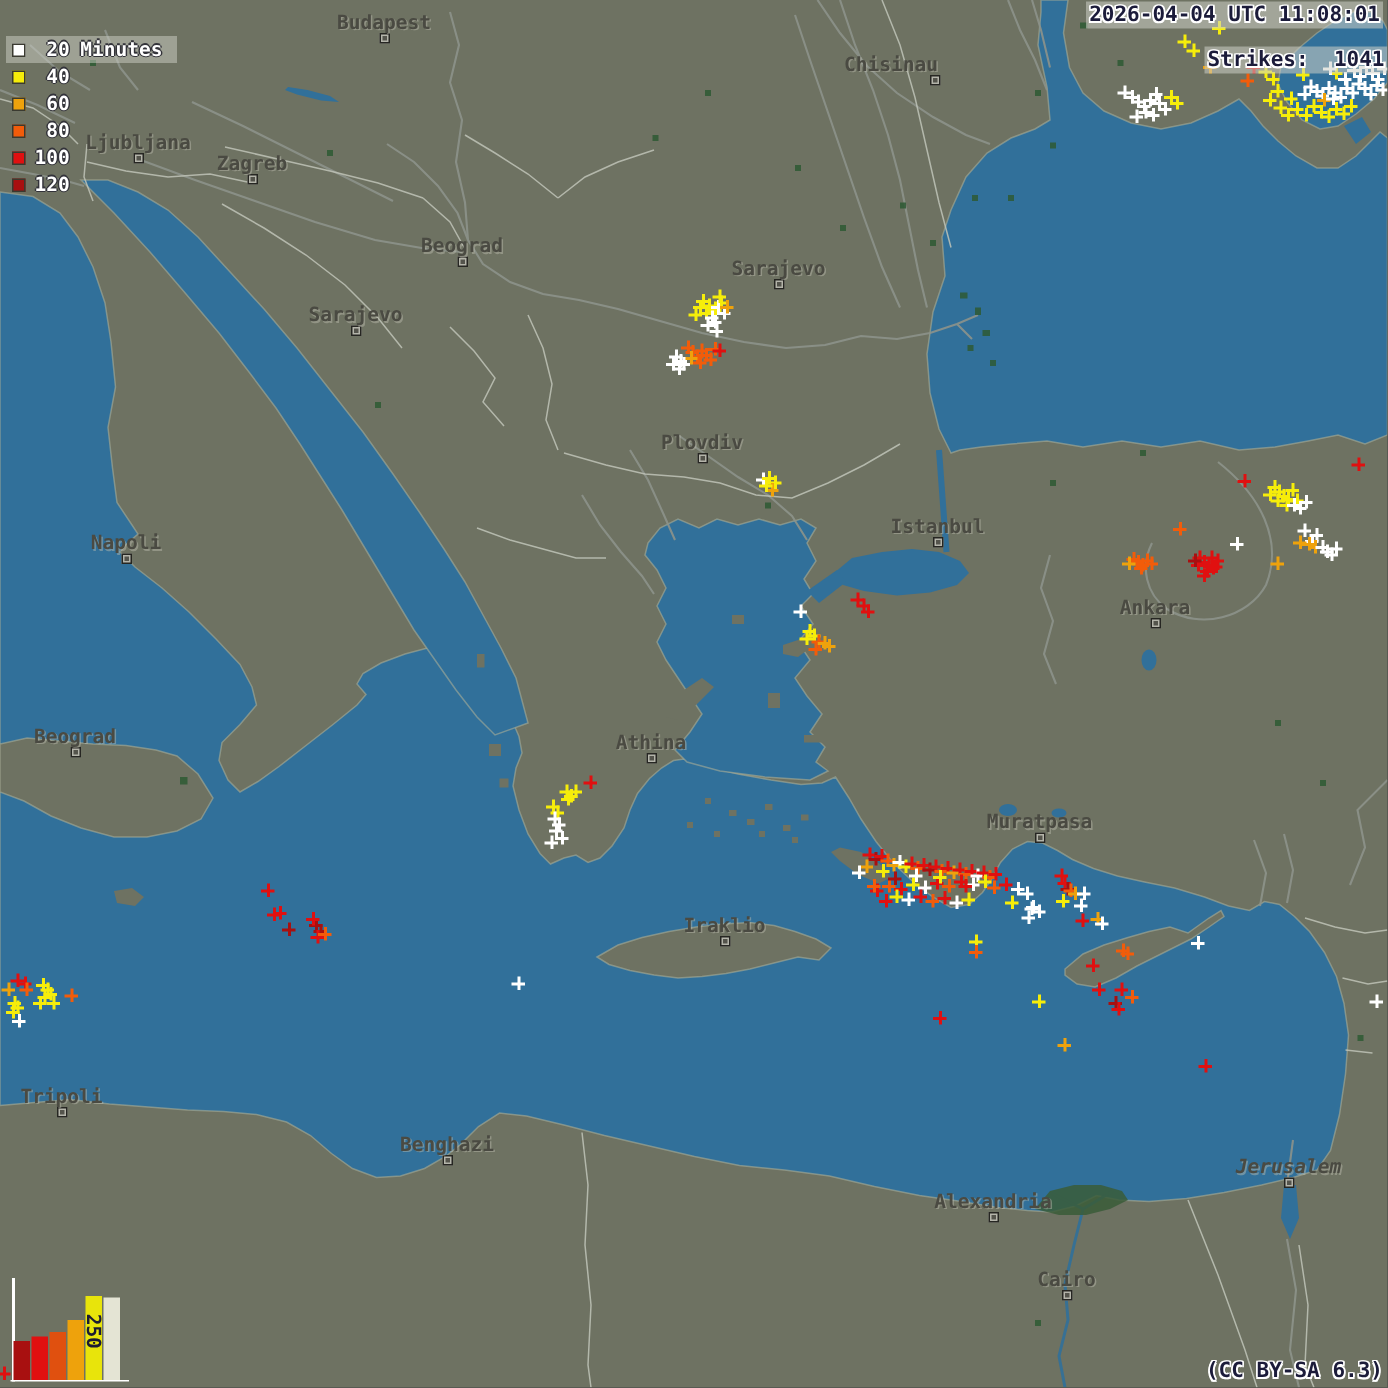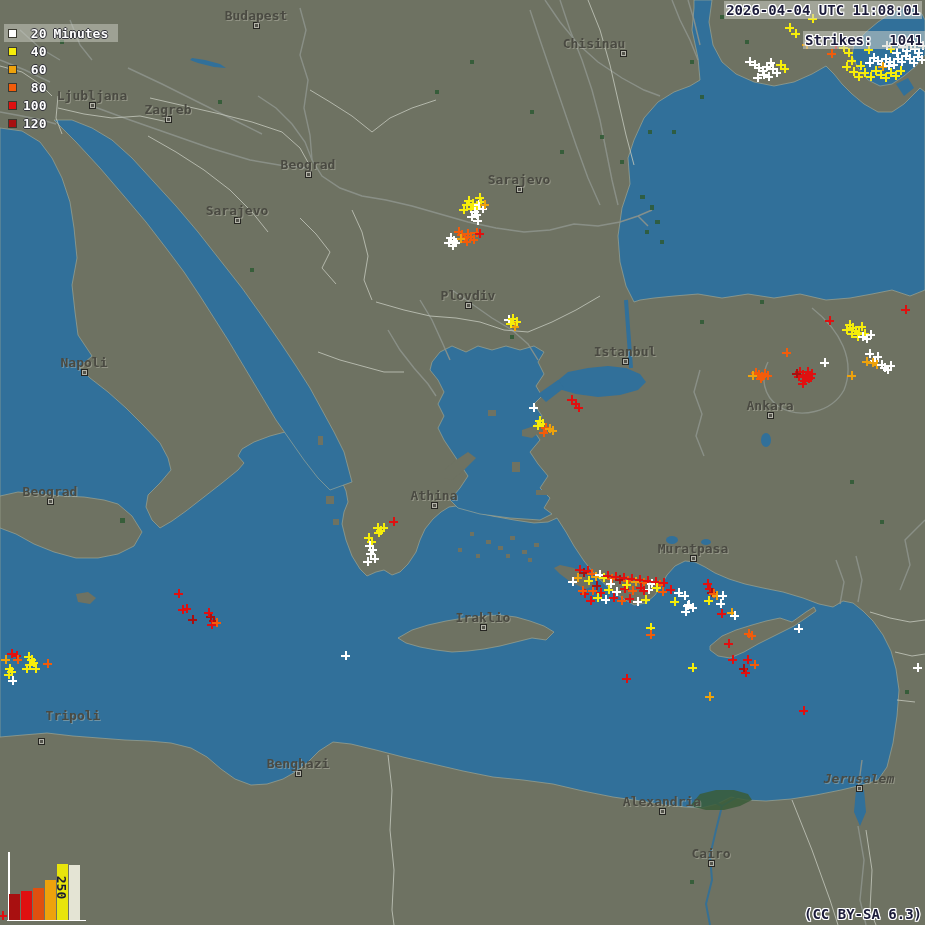--- a/index.html
+++ b/index.html
@@ -1335,21 +1335,21 @@
       <span class="city-label" style="left: 84px; top: 369px;">Napoli</span>
       <span class="city-marker" style="left: 50px; top: 501px;"></span>
       <span class="city-label" style="left: 50px; top: 498px;">Beograd</span>
       <span class="city-marker" style="left: 434px; top: 505px;"></span>
       <span class="city-label" style="left: 434px; top: 502px;">Athina</span>
       <span class="city-marker" style="left: 693px; top: 558px;"></span>
       <span class="city-label" style="left: 693px; top: 555px;">Muratpasa</span>
       <span class="city-marker" style="left: 483px; top: 627px;"></span>
       <span class="city-label" style="left: 483px; top: 624px;">Iraklio</span>
       <span class="city-marker" style="left: 41px; top: 741px;"></span>
-      <span class="city-label" style="left: 41px; top: 722px; margin-left: 32px;">Tripoli</span>
+      <span class="city-label" style="left: 41px; top: 738px;">Tripoli</span>
       <span class="city-marker" style="left: 298px; top: 773px;"></span>
       <span class="city-label" style="left: 298px; top: 770px;">Benghazi</span>
       <span class="city-marker" style="left: 662px; top: 811px;"></span>
       <span class="city-label" style="left: 662px; top: 808px;">Alexandria</span>
       <span class="city-marker" style="left: 711px; top: 863px;"></span>
       <span class="city-label" style="left: 711px; top: 860px;">Cairo</span>
       <span class="city-marker" style="left: 859px; top: 788px;"></span>
       <span class="city-label" style="left: 859px; top: 785px; font-style: italic;">Jerusalem</span>
     </div>
 

